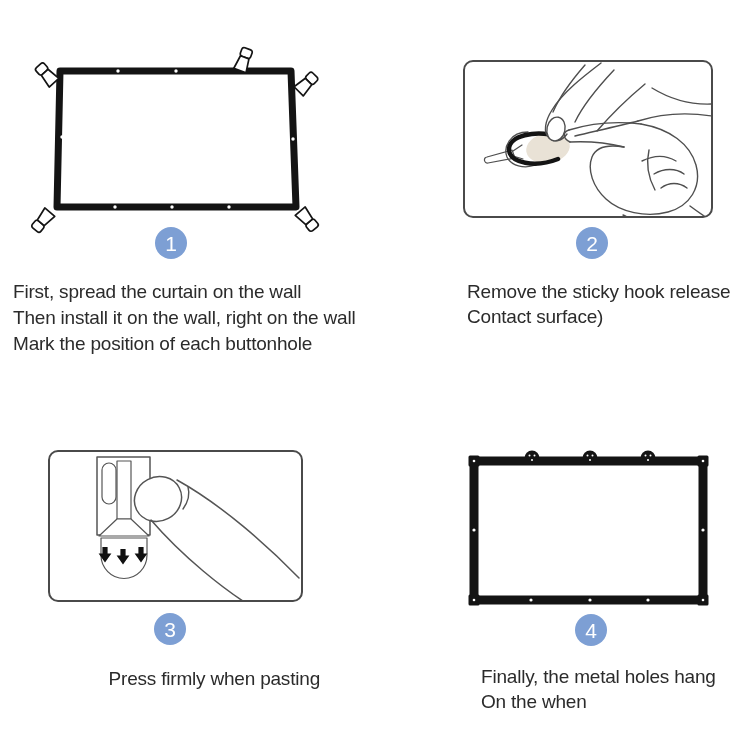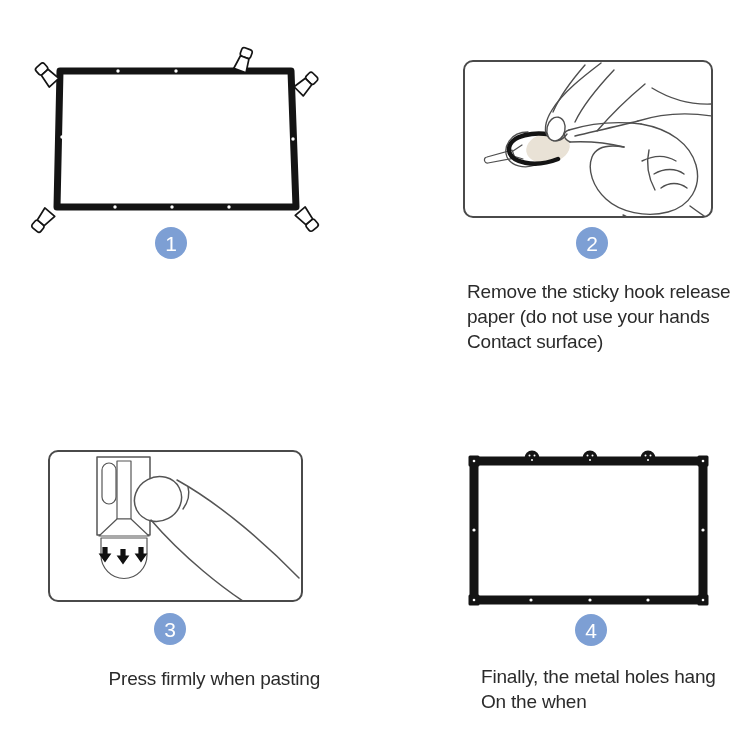--- a/index.html
+++ b/index.html
@@ -166,23 +166,27 @@
           <circle cx="703" cy="530" r="1.6"></circle>
       </g>
     </g>
   </svg>
 
   <div class="badge" id="badge1">1</div>
   <div class="badge" id="badge2">2</div>
   <div class="badge" id="badge3">3</div>
   <div class="badge" id="badge4">4</div>
 
+  <div class="caption" id="cap1">
+    <span class="cap-line">First, spread the curtain on the wall</span>
+    <span class="cap-line">Then install it on the wall, right on the wall</span>
+    <span class="cap-line">Mark the position of each buttonhole</span>
+  </div>
   <div class="caption" id="cap2">
     <span class="cap-line">Remove the sticky hook release</span>
-    <span class="cap-line">paper (do not use your hands</span>
     <span class="cap-line">Contact surface)</span>
   </div>
   <div class="caption" id="cap3">
     <span class="cap-line">Press firmly when pasting</span>
   </div>
   <div class="caption" id="cap4">
     <span class="cap-line">Finally, the metal holes hang</span>
     <span class="cap-line">On the when</span>
   </div>
 

